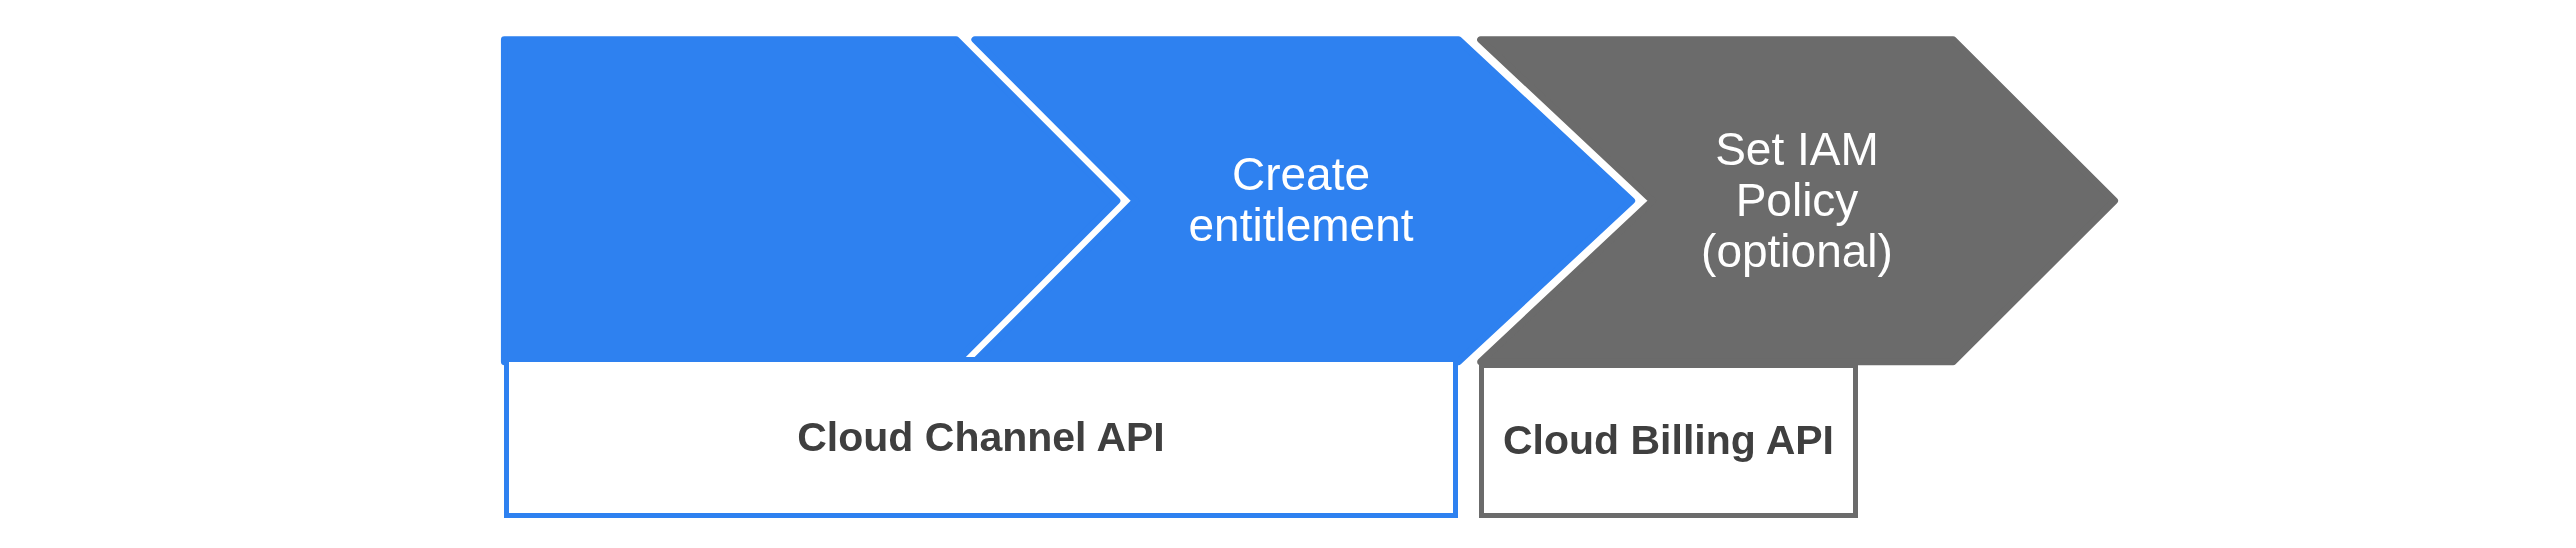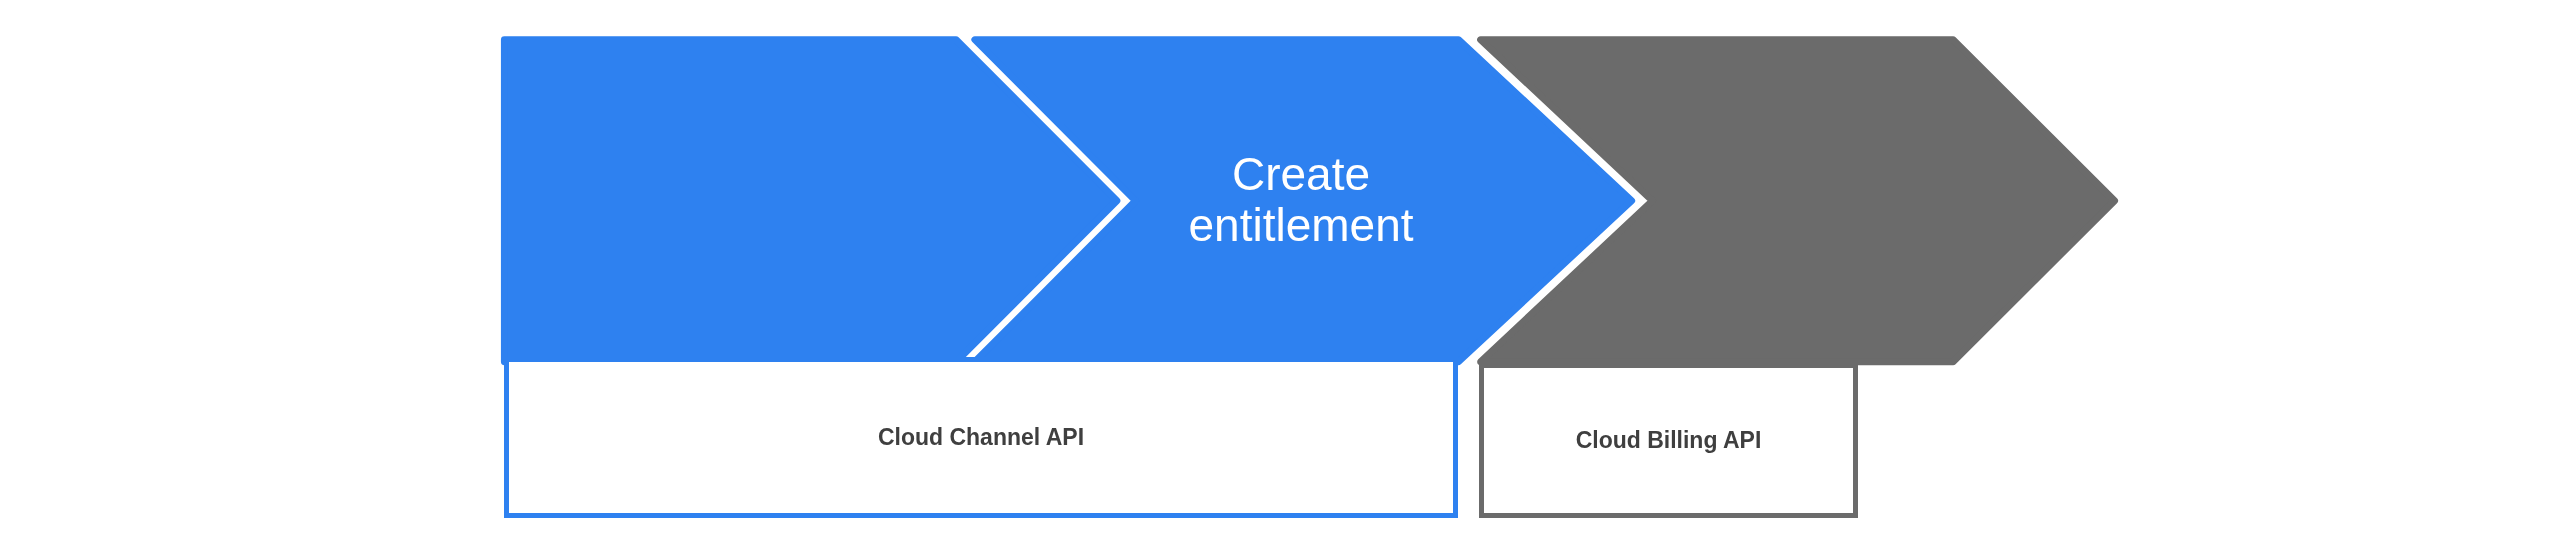--- a/index.html
+++ b/index.html
@@ -47,21 +47,21 @@
   .step-label-2 { left: 989px; }
   .step-label-3 { left: 1485px; }
   .api-box {
     position: absolute;
     box-sizing: border-box;
     background: #ffffff;
     display: flex;
     align-items: center;
     justify-content: center;
     text-align: left;
-    font-size: 23px;
+    font-size: 41px;
     font-weight: 700;
     color: var(--api-label, #3f3f3f);
   }
   .api-box--channel {
     left: 504px;
     top: 357px;
     width: 954px;
     height: 161px;
     border: 5.5px solid var(--step-blue, #2e81f0);
   }
@@ -81,20 +81,23 @@
   <svg class="arrows-svg" viewBox="0 0 3718 792" xmlns="http://www.w3.org/2000/svg" aria-hidden="true">
     <polygon stroke="#2e81f0" points="728,57 1380,57 1612,289.5 1380,522 728,522" fill="#2e81f0"></polygon>
     <polygon stroke="#2e81f0" points="1407,57 2105,57 2355,289.5 2105,522 1407,522 1639,289.5" fill="#2e81f0"></polygon>
     <polygon stroke="#6b6b6b" points="2137,57 2819,57 3052,289.5 2819,522 2137,522 2385,289.5" fill="#6b6b6b"></polygon>
   </svg>
 
 
   <div class="step-label step-label-2">Create
 entitlement</div>
 
+  <div class="step-label step-label-3">Set IAM
+Policy
+(optional)</div>
 
   <div class="api-box api-box--channel">
     <span>Cloud Channel API</span>
   </div>
 
   <div class="api-box api-box--billing">
     <span>Cloud Billing API</span>
   </div>
 
 </div>

